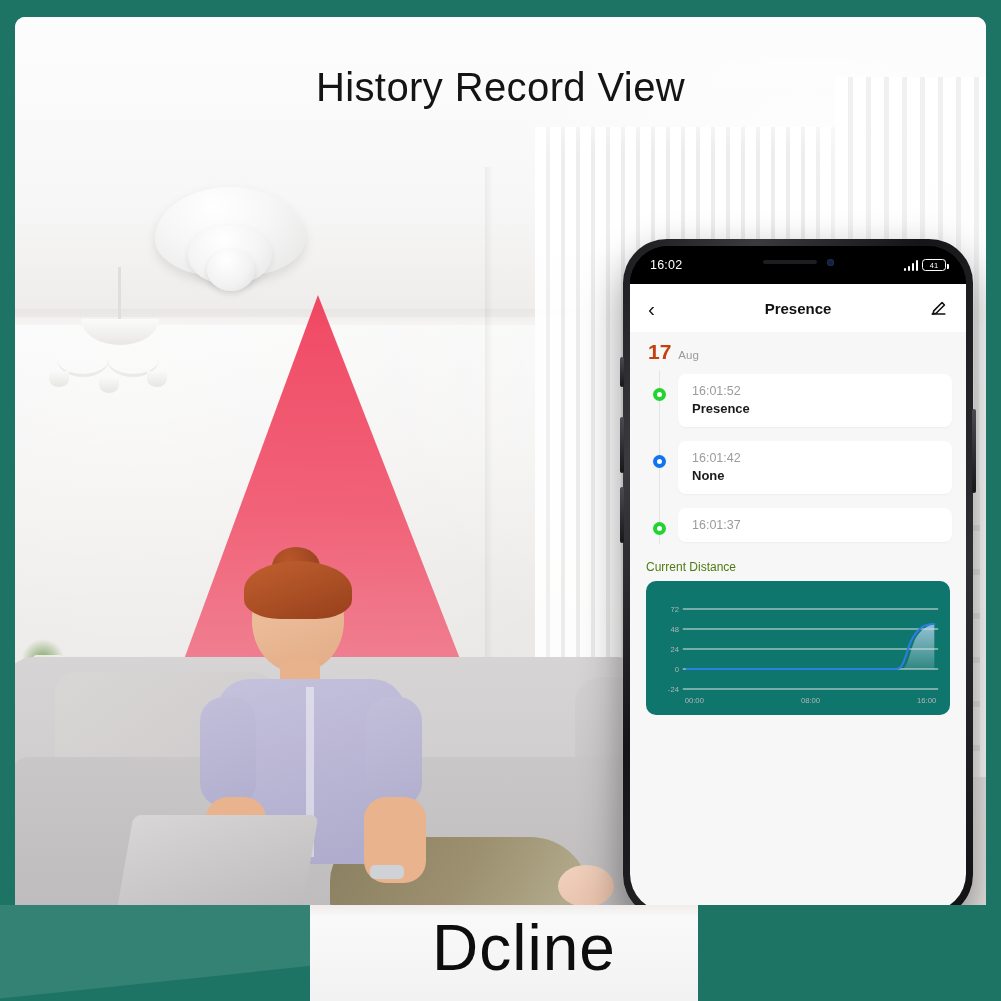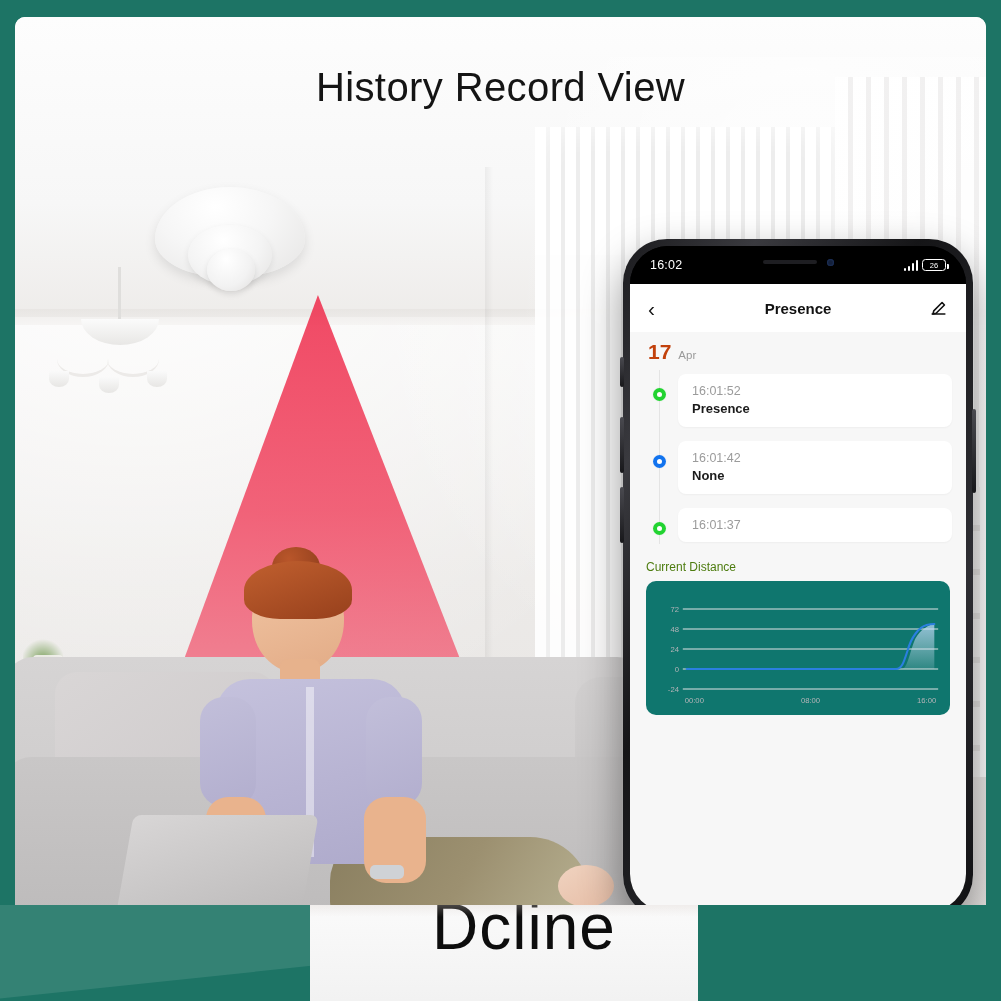--- a/index.html
+++ b/index.html
@@ -370,21 +370,21 @@
     overflow:hidden;
   }
   #brandband .swoosh {
     position:absolute; left:-20px; top:-52px; width:520px; height:120px;
     background:#ffffff; opacity:.10;
     transform:rotate(-6deg);
   }
   #brand-card {
     position:absolute; left:310px; bottom:0; width:388px; height:106px;
     background:linear-gradient(180deg,#fbfbfb,#f2f2f2);
-    display:flex; justify-content:center;padding-left:40px;
+    display:flex; align-items:center; justify-content:center;padding-left:40px;
   }
   #brand-card .txt {
     font-size:64px; color:#0d0d0d; letter-spacing:1px; line-height:1;
   }
   
   #brand-card:before {
     content:""; position:absolute; left:0; top:0; width:100%; height:22px;
     background:linear-gradient(180deg,rgba(215,205,200,.55),rgba(250,250,250,0));
   }
 </style>
@@ -470,41 +470,41 @@
             <span class="frontcam"></span>
           </div>
           <div class="sb-right">
             <span class="sig">
                 <i></i>
                 <i></i>
                 <i></i>
                 <i></i>
               </span>
             <span class="batt">
-                <span>26</span>
+                <span>41</span>
               </span>
           </div>
         </div>
 
         <div class="screen">
 
           <div class="appbar">
             <span class="back">‹</span>
             <span class="title">Presence</span>
             <span class="edit">
               <svg width="19" height="19" viewBox="0 0 24 24" fill="none" stroke="#111" stroke-width="2" stroke-linecap="round">
                 <path d="M4 19h16"></path>
                 <path d="M16.5 4.5l3 3L9 18l-4 1 1-4z" stroke-linejoin="round"></path>
               </svg>
             </span>
           </div>
 
           <div class="datehead">
             <span class="d">17</span>
-            <span class="m">Apr</span>
+            <span class="m">Aug</span>
           </div>
 
           <div class="timeline">
             <div class="tl-line"></div>
 
             <div class="rec">
               <span class="dot green"></span>
               <div class="card">
                 <div class="t">16:01:52</div>
                 <div class="v">Presence</div>

